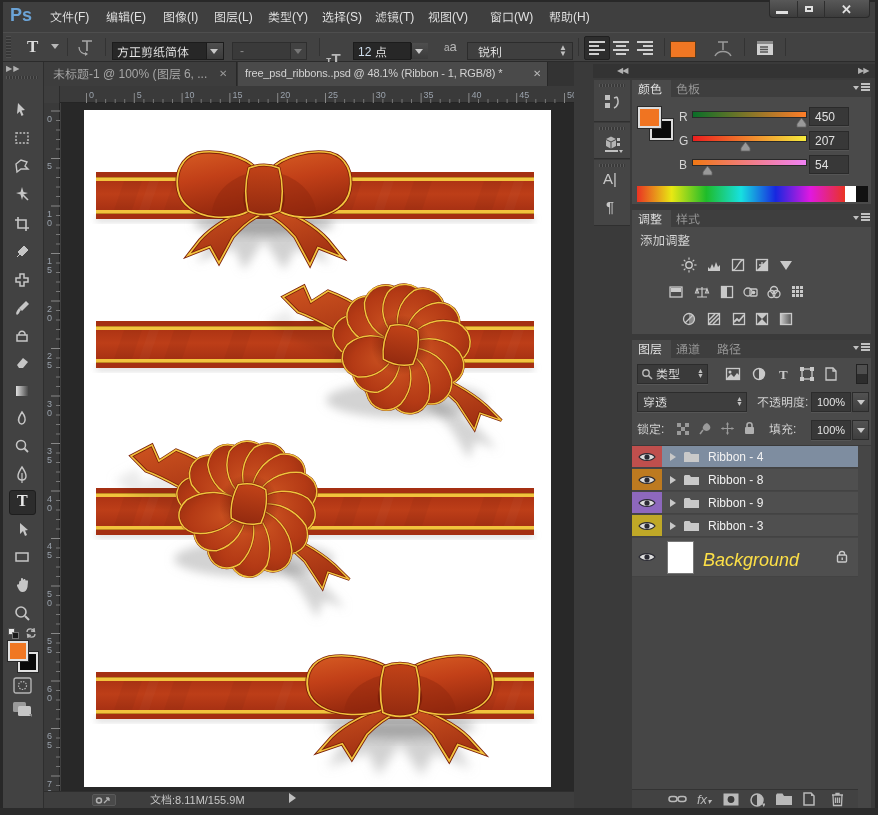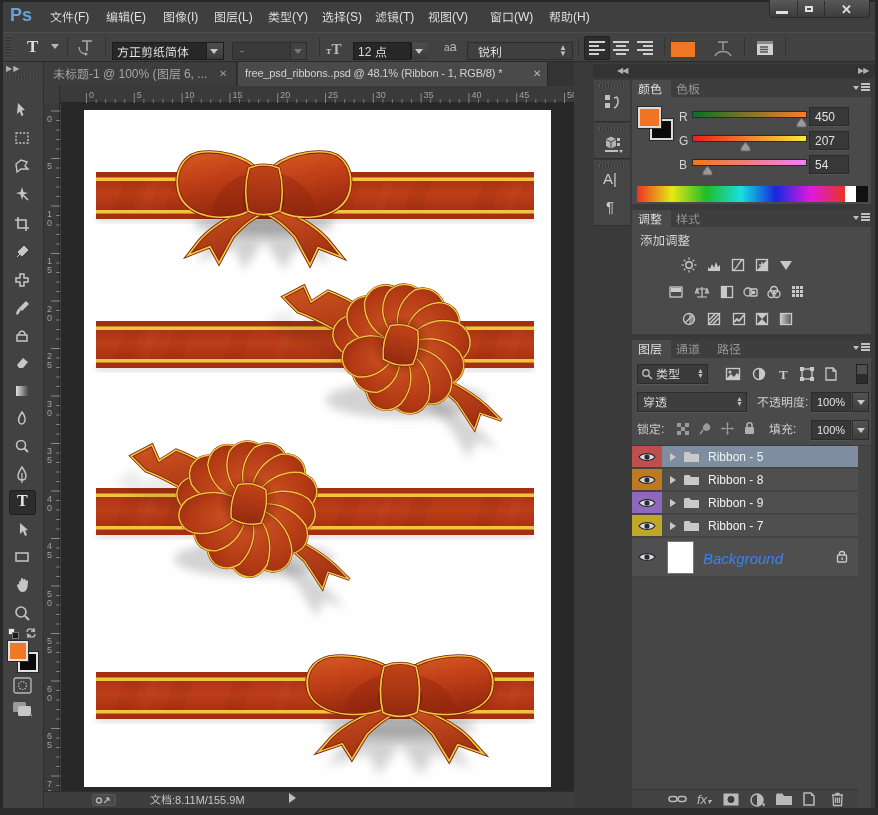--- a/index.html
+++ b/index.html
@@ -141,21 +141,21 @@
       <use href="#u7b80" x="4000"></use>
       <use href="#u4f53" x="5000"></use>
     </svg></div>
 <div class="ab" style="left:206px;top:43px;width:17px;height:16px;background:linear-gradient(#4e4e4e,#3b3b3b);border-left:1px solid #1c1c1c"></div>
 <div class="ab" style="left:210px;top:49px;width:0;height:0;border-left:4px solid transparent;border-right:4px solid transparent;border-top:5px solid #c8c8c8"></div>
 <div class="ab" style="left:232px;top:42px;width:75px;height:18px;background:#3a3a3a;border:1px solid #2e2e2e"></div>
 <div class="ab" style="left:240px;top:44px;font-size:12px;color:#8a8a8a">-</div>
 <div class="ab" style="left:290px;top:43px;width:16px;height:16px;background:#424242;border-left:1px solid #2e2e2e"></div>
 <div class="ab" style="left:294px;top:49px;width:0;height:0;border-left:4px solid transparent;border-right:4px solid transparent;border-top:5px solid #777"></div>
 <div class="div" style="left:319px"></div>
-<div class="ab" style="left:326px;top:41px;font-size:11px;color:#b8b8b8;font-family:Liberation Serif, serif;font-weight:bold">т<span style="font-size:15px">T</span></div>
+<div class="ab" style="left:326px;top:50px;font-size:11px;color:#b8b8b8;font-family:Liberation Sans, sans-serif;font-weight:bold">т<span style="font-size:15px">T</span></div>
 <div class="ab" style="left:353px;top:42px;width:58px;height:18px;background:#272727;border:1px solid #1c1c1c"></div>
 <div class="ab" style="left:358px;top:45px;font-size:12px;color:#cfdeed">12 <span style="color:#e6e6e6"><svg class="ck" style="width:12px;height:12px" viewBox="0 0 1000 1000">
         <use href="#u70b9"></use>
       </svg></span></div>
 <div class="ab" style="left:411px;top:43px;width:17px;height:16px;background:linear-gradient(#4e4e4e,#3b3b3b);border-left:1px solid #1c1c1c"></div>
 <div class="ab" style="left:415px;top:49px;width:0;height:0;border-left:4px solid transparent;border-right:4px solid transparent;border-top:5px solid #c8c8c8"></div>
 <div class="ab" style="left:444px;top:39px;font-size:10px;color:#b8b8b8">a<span style="font-size:13px">a</span></div>
 <div class="ab" style="left:467px;top:42px;width:106px;height:18px;background:#3f3f3f;border:1px solid #2c2c2c"></div>
 <div class="ab" style="left:478px;top:45px;font-size:12px;color:#e0e0e0"><svg class="ck" style="width:24px;height:12px" viewBox="0 0 2000 1000">
       <use href="#u9510"></use>
@@ -762,21 +762,21 @@
 <div class="ab" style="left:632px;top:446px;width:226px;height:22px;background:#7e8da0;border-bottom:1px solid #434343"></div>
 <div class="ab" style="left:632px;top:446px;width:30px;height:22px;background:#bf4f4d;border-bottom:1px solid #434343"></div>
 <svg class="ab" style="left:638px;top:451px" width="18" height="12" viewBox="0 0 18 12">
     <path d="M1 6 C4 1.5 14 1.5 17 6 C14 10.5 4 10.5 1 6 Z" fill="#dcdcdc" stroke="#2a2a33" stroke-width="1.2"></path>
     <circle cx="9" cy="6" r="2.6" fill="#2a2a33"></circle>
   </svg>
 <div class="ab" style="left:670px;top:453px;width:0;height:0;border-top:4px solid transparent;border-bottom:4px solid transparent;border-left:6px solid #c8c8c8"></div>
 <svg class="ab" style="left:683px;top:450px" width="17" height="14" viewBox="0 0 17 14">
     <path d="M1 3 L1 12 L16 12 L16 4 L8 4 L6.5 2 L2 2 Z" fill="#c9c9c9"></path>
   </svg>
-<div class="ab" style="left:708px;top:450px;font-size:12px;color:#f2f2f2">Ribbon - 5</div>
+<div class="ab" style="left:708px;top:450px;font-size:12px;color:#f2f2f2">Ribbon - 4</div>
 <div class="ab" style="left:632px;top:469px;width:226px;height:22px;background:#4f4f4f;border-bottom:1px solid #434343"></div>
 <div class="ab" style="left:632px;top:469px;width:30px;height:22px;background:#bd7a20;border-bottom:1px solid #434343"></div>
 <svg class="ab" style="left:638px;top:474px" width="18" height="12" viewBox="0 0 18 12">
     <path d="M1 6 C4 1.5 14 1.5 17 6 C14 10.5 4 10.5 1 6 Z" fill="#dcdcdc" stroke="#2a2a33" stroke-width="1.2"></path>
     <circle cx="9" cy="6" r="2.6" fill="#2a2a33"></circle>
   </svg>
 <div class="ab" style="left:670px;top:476px;width:0;height:0;border-top:4px solid transparent;border-bottom:4px solid transparent;border-left:6px solid #c8c8c8"></div>
 <svg class="ab" style="left:683px;top:473px" width="17" height="14" viewBox="0 0 17 14">
     <path d="M1 3 L1 12 L16 12 L16 4 L8 4 L6.5 2 L2 2 Z" fill="#c9c9c9"></path>
   </svg>
@@ -795,28 +795,28 @@
 <div class="ab" style="left:632px;top:515px;width:226px;height:22px;background:#4f4f4f;border-bottom:1px solid #434343"></div>
 <div class="ab" style="left:632px;top:515px;width:30px;height:22px;background:#bfa827;border-bottom:1px solid #434343"></div>
 <svg class="ab" style="left:638px;top:520px" width="18" height="12" viewBox="0 0 18 12">
     <path d="M1 6 C4 1.5 14 1.5 17 6 C14 10.5 4 10.5 1 6 Z" fill="#dcdcdc" stroke="#2a2a33" stroke-width="1.2"></path>
     <circle cx="9" cy="6" r="2.6" fill="#2a2a33"></circle>
   </svg>
 <div class="ab" style="left:670px;top:522px;width:0;height:0;border-top:4px solid transparent;border-bottom:4px solid transparent;border-left:6px solid #c8c8c8"></div>
 <svg class="ab" style="left:683px;top:519px" width="17" height="14" viewBox="0 0 17 14">
     <path d="M1 3 L1 12 L16 12 L16 4 L8 4 L6.5 2 L2 2 Z" fill="#c9c9c9"></path>
   </svg>
-<div class="ab" style="left:708px;top:519px;font-size:12px;color:#f2f2f2">Ribbon - 7</div>
+<div class="ab" style="left:708px;top:519px;font-size:12px;color:#f2f2f2">Ribbon - 3</div>
 <div class="ab" style="left:632px;top:538px;width:226px;height:39px;background:#4f4f4f;border-bottom:1px solid #434343"></div>
 <svg class="ab" style="left:638px;top:551px" width="18" height="12" viewBox="0 0 18 12">
     <path d="M1 6 C4 1.5 14 1.5 17 6 C14 10.5 4 10.5 1 6 Z" fill="#dcdcdc" stroke="#2a2a33" stroke-width="1.2"></path>
     <circle cx="9" cy="6" r="2.6" fill="#2a2a33"></circle>
   </svg>
 <div class="ab" style="left:668px;top:542px;width:25px;height:31px;background:#fff;outline:1px solid #777"></div>
-<div class="ab" style="left:703px;top:550px;font-size:15px;font-style:italic;color:#3b82f6">Background</div>
+<div class="ab" style="left:703px;top:550px;font-size:18px;font-style:italic;color:#fde047">Background</div>
 <svg class="ab" style="left:836px;top:549px" width="12" height="14" viewBox="0 0 12 14">
     <rect x="1.5" y="6" width="9" height="7" rx="1" fill="none" stroke="#c9c9c9" stroke-width="1.4"></rect>
     <path d="M3.5 6 V4.5 C3.5 1.8 8.5 1.8 8.5 4.5 V6" fill="none" stroke="#c9c9c9" stroke-width="1.4"></path>
     <rect x="5.5" y="8.5" width="1.4" height="2.5" fill="#c9c9c9"></rect>
   </svg>
 <div class="ab" style="left:632px;top:789px;width:226px;height:19px;background:#424242;border-top:1px solid #333"></div>
 <svg class="ab" style="left:668px;top:793px" width="19" height="12" viewBox="0 0 19 12">
     <g fill="none" stroke="#b9b9b9" stroke-width="1.5">
       <rect x="1" y="3.5" width="8" height="5" rx="2.5"></rect>
       <rect x="10" y="3.5" width="8" height="5" rx="2.5"></rect>

